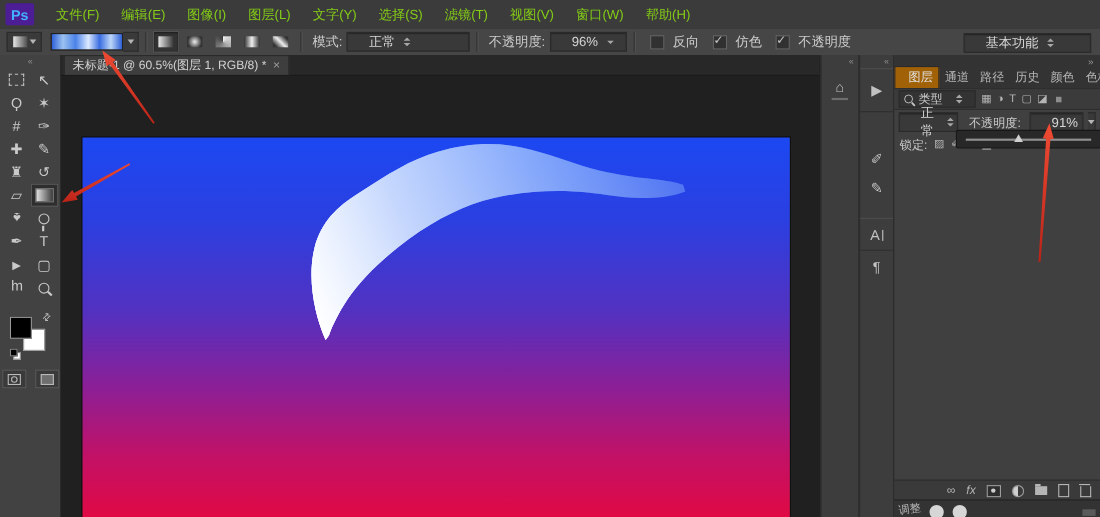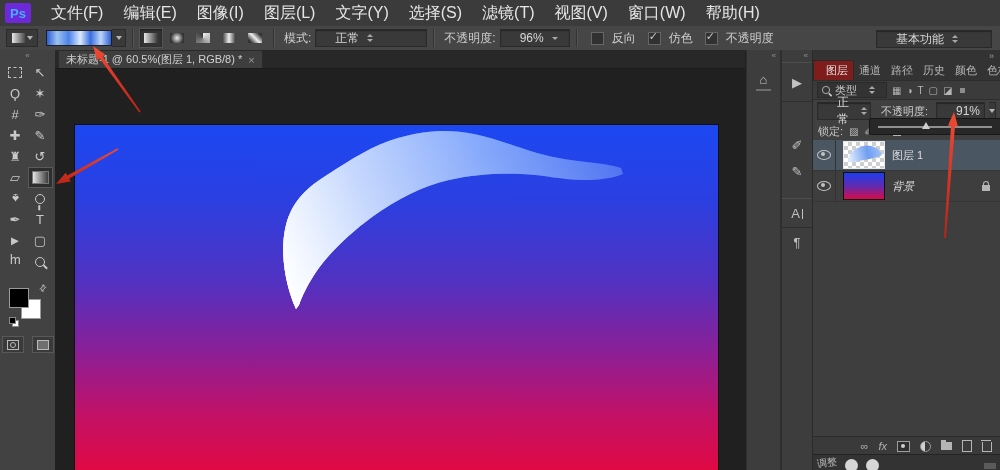--- a/index.html
+++ b/index.html
@@ -1,23 +1,23 @@
 <!DOCTYPE html>
 <html><head>
 <meta charset="utf-8">
 <style>
   html,body{margin:0;padding:0;background:#111;}
   .app{position:relative;width:1000px;height:470px;overflow:hidden;background:#212121;
        font-family:"Liberation Sans","DejaVu Sans",sans-serif;-webkit-font-smoothing:antialiased;}
   
   .menubar{position:absolute;left:0;top:0;width:1000px;height:26px;background:#3b3b3b;
            border-bottom:1px solid #2a2a2a;display:flex;align-items:center;}
-  .ps-logo{width:26px;height:20px;margin:0 10px 0 5px;background:#6d28d9;color:#43b1ff;
+  .ps-logo{width:26px;height:20px;margin:0 10px 0 5px;background:#4c1d95;color:#43b1ff;
            font-weight:bold;font-size:13px;display:flex;align-items:center;justify-content:center;border-radius:2px;}
-  .menu-item{color:#e5e5e5;font-size:16px;padding:0 10px;line-height:26px;cursor:default;}
+  .menu-item{color:#84cc16;font-size:12px;padding:0 10px;line-height:26px;cursor:default;}
   
   .optionsbar{position:absolute;left:0;top:26px;width:1000px;height:24px;background:#464646;
               border-bottom:1px solid #2c2c2c;display:flex;align-items:center;font-size:12px;color:#cdcdcd;}
   .ob-sep{width:1px;height:18px;background:#333;box-shadow:1px 0 0 #555;margin:0 6px;}
   .tool-preset{margin-left:6px;width:30px;height:16px;background:#3a3a3a;border:1px solid #2b2b2b;
                display:flex;align-items:center;justify-content:center;gap:2px;}
   .tp-chip{width:13px;height:10px;background:linear-gradient(90deg,#e8e8e8,#4a4a4a);}
   .caret{width:0;height:0;border-left:3px solid transparent;border-right:3px solid transparent;border-top:4px solid #b5b5b5;}
   .grad-preview-wrap{display:flex;align-items:center;margin-left:8px;}
   .grad-preview{width:64px;height:14px;border:1px solid #1f1f1f;
@@ -87,21 +87,21 @@
   .dock-btn{height:38px;display:flex;flex-direction:column;align-items:center;justify-content:center;color:#c2c2c2;font-size:13px;cursor:pointer;}
   .dock-btn.boxed{border-top:1px solid #4e4e4e;border-bottom:1px solid #2e2e2e;}
   .mb-label{width:15px;height:2px;background:#6d6d6d;margin-top:2px;}
   .dock-gap{height:30px;}
   .char-bar{display:inline-block;width:1px;height:10px;background:#c2c2c2;margin-left:2px;vertical-align:middle;}
   
   .panel{position:absolute;left:812px;top:50px;right:0;bottom:0;background:#404040;border-left:1px solid #2a2a2a;font-size:11px;color:#c9c9c9;}
   .panel-collapse{height:13px;background:#333;text-align:right;color:#9a9a9a;font-size:9px;line-height:13px;padding-right:6px;}
   .panel-tabs{height:17px;background:#333;display:flex;align-items:flex-end;}
   .ptab{padding:2px 5px;font-size:11px;color:#b5b5b5;cursor:pointer;white-space:nowrap;}
-  .ptab.active{background:#7f1d1d;color:#e0e0e0;border:1px solid #2a2a2a;border-bottom:none;padding-left:12px;}
+  .ptab.active{background:#a16207;color:#e0e0e0;border:1px solid #2a2a2a;border-bottom:none;padding-left:12px;}
   .filter-row{height:18px;background:#3b3b3b;border-top:1px solid #2e2e2e;border-bottom:1px solid #2e2e2e;
               display:flex;align-items:center;padding:0 4px;gap:5px;}
   .filter-well{width:62px;height:14px;background:#333;border:1px solid #2a2a2a;display:flex;align-items:center;padding:0 3px;gap:4px;}
   .f-ic{color:#b5b5b5;font-size:10px;}
   .pin{width:5px;height:5px;background:#8c8c8c;margin-left:2px;}
   .blend-row{height:22px;display:flex;align-items:center;padding:0 4px;gap:4px;}
   .blend-well{width:86px;}
   .op-well{width:44px;}
   .op-caret{width:13px;height:16px;background:#393939;border:1px solid #2a2a2a;border-left:none;display:flex;align-items:center;justify-content:center;}
   .lock-row{height:18px;display:flex;align-items:center;padding:0 5px;gap:6px;}
@@ -430,39 +430,20 @@
       <span>锁定:</span>
       <span class="lock-ic">▨</span>
       <span class="lock-ic">✐</span>
       <span class="lock-ic">✚</span>
       <span class="lock-glyph"></span>
     </div>
     <div class="op-slider">
       <div class="op-track"></div>
       <div class="op-thumb" style="left:52px"></div>
     </div>
-    <div class="layers-list">
-      <div class="lrow selected">
-        <div class="eye-cell">
-            <span class="eye"></span>
-          </div>
-        <div class="lthumb t1">
-            <span class="crescent"></span>
-          </div>
-        <span class="lname">图层 1</span>
-      </div>
-      <div class="lrow">
-        <div class="eye-cell">
-            <span class="eye"></span>
-          </div>
-        <div class="lthumb t2"></div>
-        <span class="lname italic">背景</span>
-        <span class="lock-glyph rlock"></span>
-      </div>
-    </div>
     <div class="panel-bottom">
       <span class="pb-ic">∞</span>
       <span class="pb-ic fx">fx</span>
       <span class="ic-mask"></span>
       <span class="ic-adj"></span>
       <span class="ic-folder"></span>
       <span class="ic-new"></span>
       <span class="ic-trash"></span>
     </div>
     <div class="adjust-strip">

